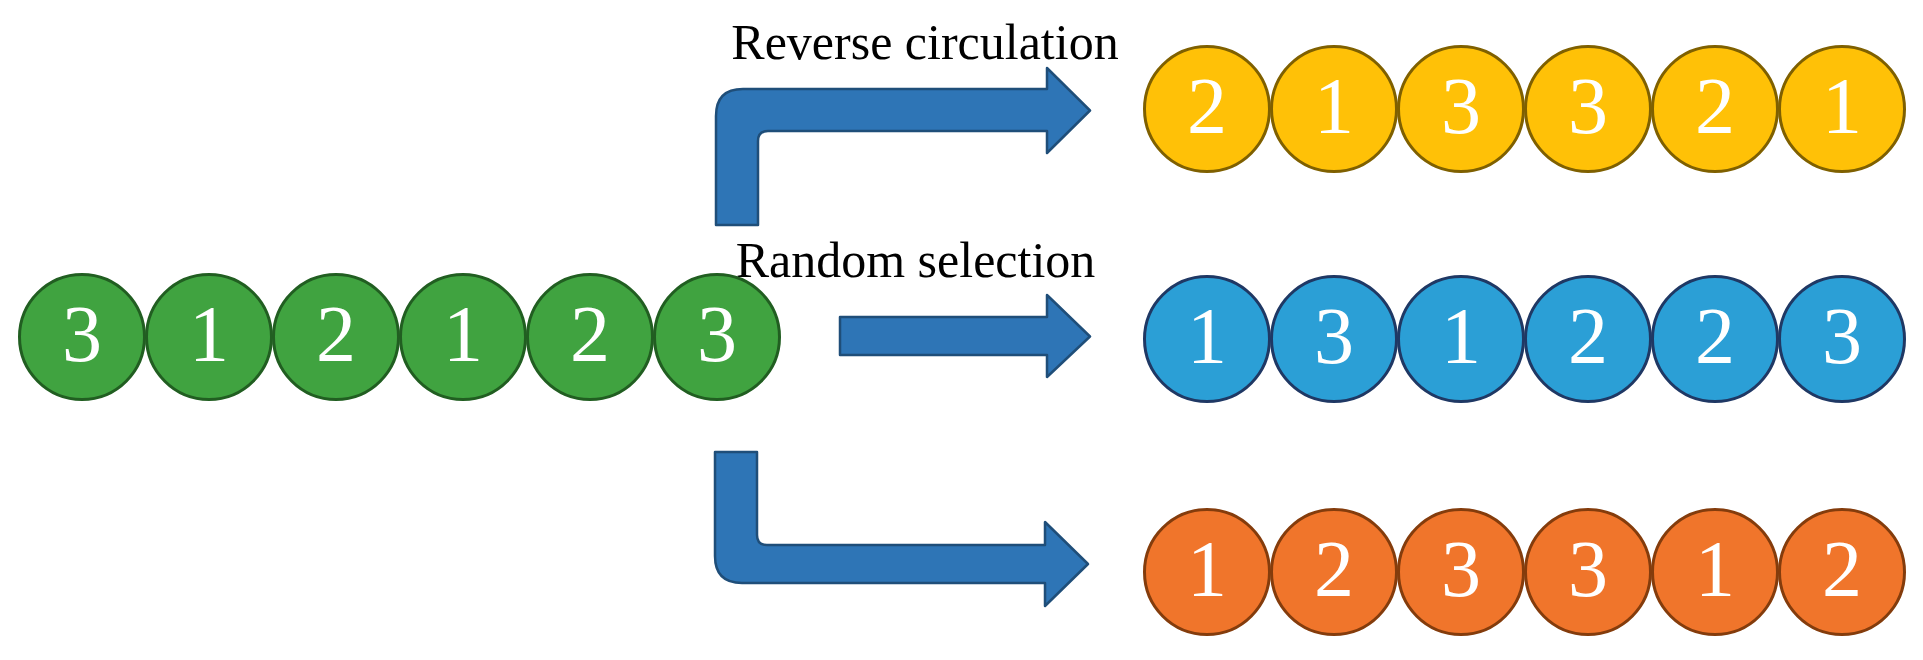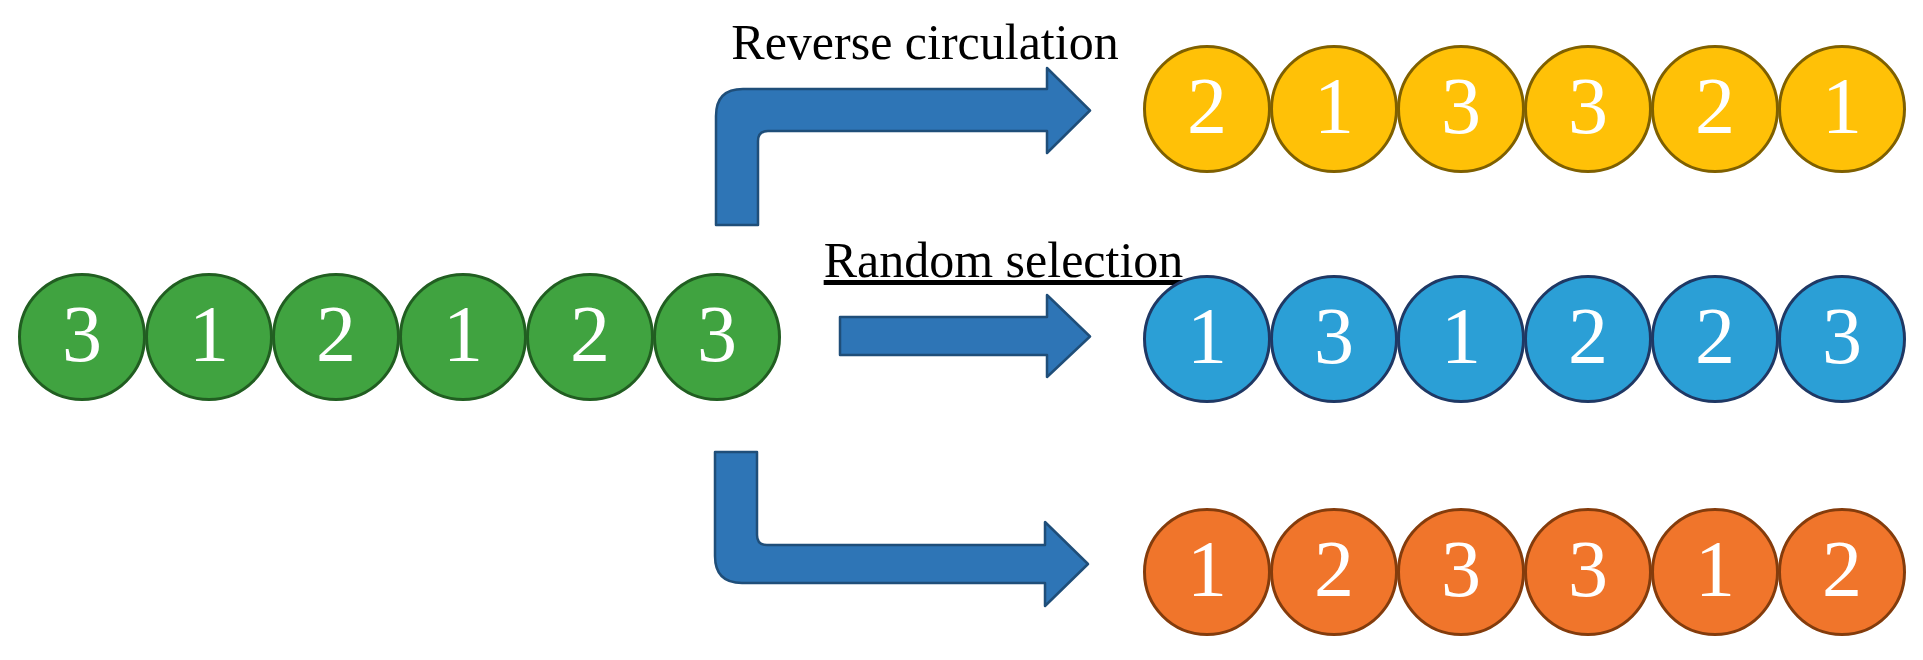--- a/index.html
+++ b/index.html
@@ -47,21 +47,21 @@
   }
   .op-label {
     position: absolute;
     color: #000000;
     font-size: 50px;
     line-height: 1;
     white-space: nowrap;
     text-align: center;
   }
   .label-reverse { left: 700px; top: 17px;  width: 450px; }
-  .label-random  { left: 796px; top: 235px; width: 415px; text-decoration: underline; }
+  .label-random  { left: 708px; top: 235px; width: 415px; }
   .label-cyclic  { left: 775px; top: 485px; width: 288px; }
   .row-source  { left: 18px;   top: 273px; }
   .row-reverse { left: 1143px; top: 45px;  }
   .row-random  { left: 1143px; top: 275px; }
   .row-cyclic  { left: 1143px; top: 508px; }
 </style>
 </head>
 <body>
 
 <div class="canvas">

